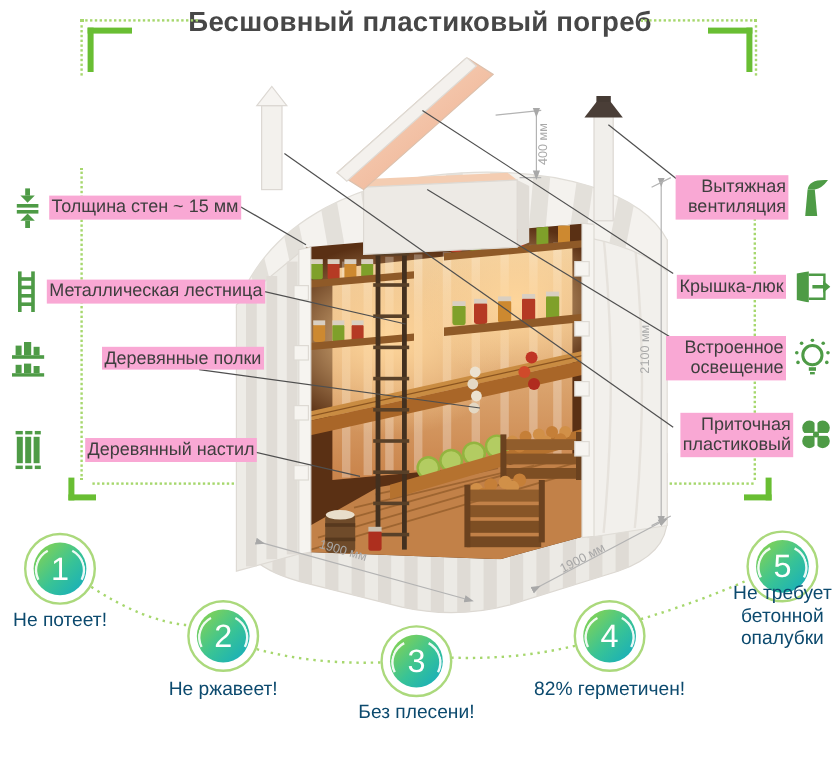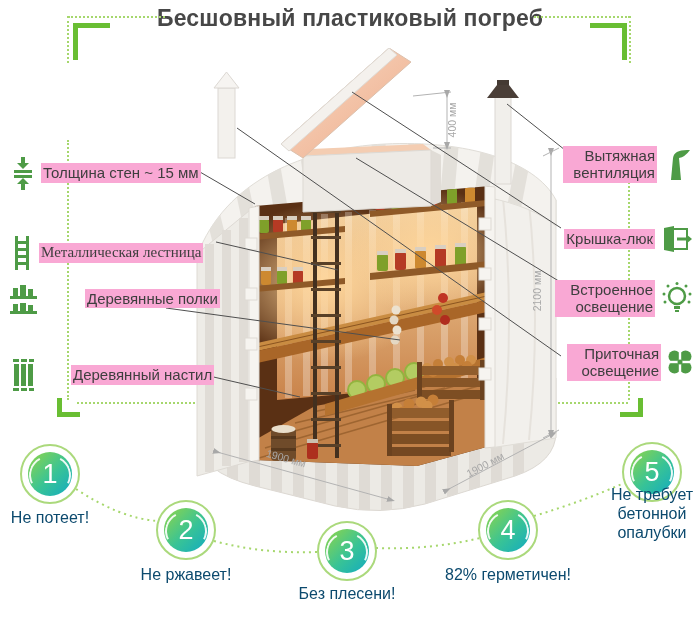--- a/index.html
+++ b/index.html
@@ -375,21 +375,21 @@
         <rect x="9" y="1" width="4" height="6"></rect>
           <polygon points="5,7 17,7 11,13"></polygon>
         <rect x="2" y="14" width="18" height="3"></rect>
           <rect x="2" y="19" width="18" height="3"></rect>
         <polygon points="5,28 17,28 11,22"></polygon>
           <rect x="9" y="28" width="4" height="6"></rect>
       </svg>
     </span>
     <span class="lbl">Толщина стен ~ 15 мм</span>
   </div>
-  <div class="abs feat" style="left:12px;top:236px;font-family:Liberation Serif, serif;">
+  <div class="abs feat" style="left:12px;top:226px;">
     <span class="ic">
       <svg width="20" height="34" viewBox="0 0 20 34" fill="#4e9b46">
         <rect x="3" y="0" width="3" height="34"></rect>
           <rect x="14" y="0" width="3" height="34"></rect>
         <rect x="4" y="5" width="12" height="3"></rect>
           <rect x="4" y="12" width="12" height="3"></rect>
         <rect x="4" y="19" width="12" height="3"></rect>
           <rect x="4" y="26" width="12" height="3"></rect>
       </svg>
     </span>
@@ -460,21 +460,21 @@
             <circle cx="24" cy="4" r="1.5"></circle>
           <circle cx="2" cy="12" r="1.5"></circle>
             <circle cx="28" cy="12" r="1.5"></circle>
           <circle cx="3" cy="20" r="1.5"></circle>
             <circle cx="27" cy="20" r="1.5"></circle>
         </g>
       </svg>
     </span>
   </div>
   <div class="abs feat right" style="right:8px;top:344px;">
-    <span class="lbl" style="width:90px;">Приточная освещение</span>
+    <span class="lbl" style="width:90px;">Приточная пластиковый</span>
     <span class="ic">
       <svg width="24" height="24" viewBox="0 0 24 24">
         <g fill="#4e9b46">
           <circle cx="6.5" cy="6.5" r="6"></circle>
             <circle cx="17.5" cy="6.5" r="6"></circle>
           <circle cx="6.5" cy="17.5" r="6"></circle>
             <circle cx="17.5" cy="17.5" r="6"></circle>
         </g>
         <rect x="10.8" y="0" width="2.4" height="24" fill="#fff"></rect>
         <rect x="0" y="10.8" width="24" height="2.4" fill="#fff"></rect>

